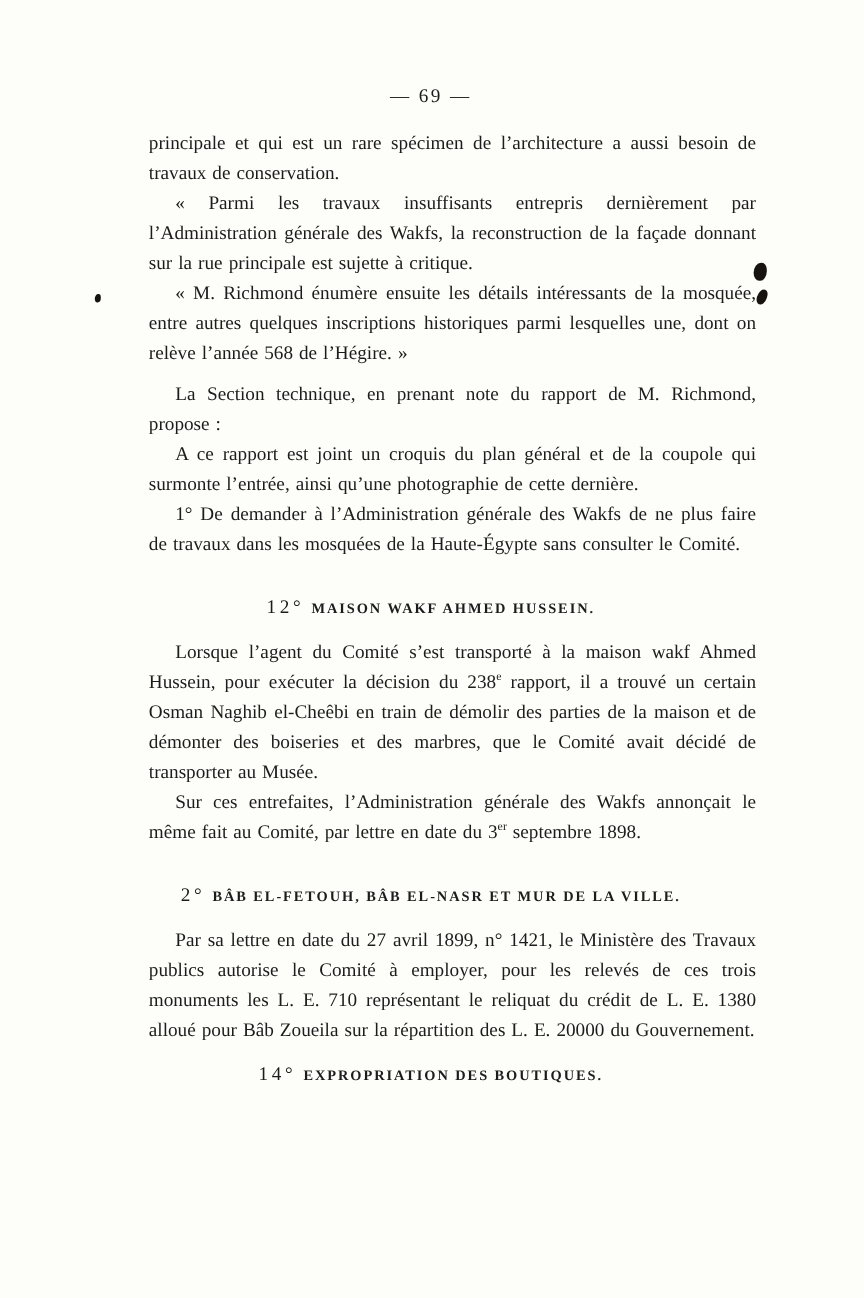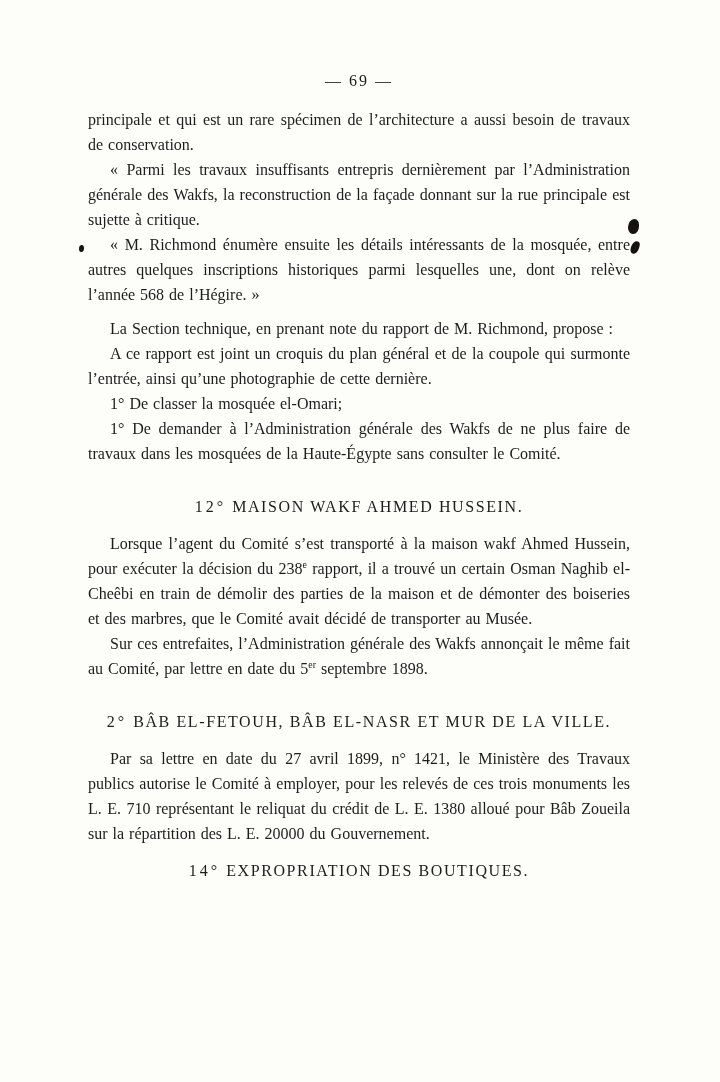--- a/index.html
+++ b/index.html
@@ -23,42 +23,43 @@
     font-size: 16px;
     letter-spacing: 2px;
     margin-bottom: 17px;
   }
   .para {
     font-size: 16px;
     line-height: 25px;
     text-align: justify;
     text-indent: 22px;
     word-spacing: 1px;
+    margin-left: 36px;
   }
   .para.no-indent { text-indent: 0; }
   .para.spaced-before { margin-top: 9px; }
   .para.continues { text-align-last: justify; }
   sup { font-size: 0.62em; line-height: 0; vertical-align: super; }
   .section-heading {
     text-align: center;
     font-weight: normal;
     margin: 25px 0 13px 0;
     white-space: nowrap;
   }
   .section-heading.tight { margin: 9px 0 11px 0; text-align: center; }
   .heading-num {
     font-size: 16px;
     letter-spacing: 3px;
     margin-right: 6px;
     margin-top: 24px;
   }
   .heading-title {
-    font-size: 16px;
+    font-size: 12px;
     letter-spacing: 1.6px;
-    font-weight: normal;
+    font-weight: bold;
   }
   
   .smudge {
     position: absolute;
     background: #17140f;
     border-radius: 60% 40% 55% 45%;
   }
   .smudge.s1 { left: 628px; top: 219px; width: 11px; height: 15px; }
   .smudge.s2 { left: 631px; top: 241px; width: 8px;  height: 13px; transform: rotate(18deg); }
   .smudge.s3 { left: 79px;  top: 245px; width: 5px;  height: 7px;  }
@@ -68,28 +69,27 @@
 
 <div class="page">
 
   <div class="page-number">— 69 —</div>
 
   <p class="para no-indent">principale et qui est un rare spécimen de l’architecture a aussi besoin de travaux de conservation.</p>
   <p class="para">« Parmi les travaux insuffisants entrepris dernièrement par l’Administration générale des Wakfs, la reconstruction de la façade donnant sur la rue principale est sujette à critique.</p>
   <p class="para">« M. Richmond énumère ensuite les détails intéressants de la mosquée, entre autres quelques inscriptions historiques parmi lesquelles une, dont on relève l’année 568 de l’Hégire. »</p>
   <p class="para spaced-before">La Section technique, en prenant note du rapport de M. Richmond, propose :</p>
   <p class="para">A ce rapport est joint un croquis du plan général et de la coupole qui surmonte l’entrée, ainsi qu’une photographie de cette dernière.</p>
-  <p class="para">1° De classer la mosquée el-Omari;</p>
   <p class="para">1° De demander à l’Administration générale des Wakfs de ne plus faire de travaux dans les mosquées de la Haute-Égypte sans consulter le Comité.</p>
 
   <h2 class="section-heading"><span class="heading-num">12°</span><span class="heading-title">MAISON WAKF AHMED HUSSEIN.</span></h2>
 
   <p class="para"><span>Lorsque l’agent du Comité s’est transporté à la maison wakf Ahmed Hussein, pour exécuter la décision du 238</span><sup>e</sup><span> rapport, il a trouvé un certain Osman Naghib el-Cheêbi en train de démolir des parties de la maison et de démonter des boiseries et des marbres, que le Comité avait décidé de transporter au Musée.</span></p>
 
-  <p class="para"><span>Sur ces entrefaites, l’Administration générale des Wakfs annonçait le même fait au Comité, par lettre en date du 5</span><sup>er</sup><span> septembre 1898.</span></p>
+  <p class="para"><span>Sur ces entrefaites, l’Administration générale des Wakfs annonçait le même fait au Comité, par lettre en date du 3</span><sup>er</sup><span> septembre 1898.</span></p>
 
 
   <h2 class="section-heading"><span class="heading-num">2°</span><span class="heading-title">BÂB EL-FETOUH, BÂB EL-NASR ET MUR DE LA VILLE.</span></h2>
 
   <p class="para">Par sa lettre en date du 27 avril 1899, n° 1421, le Ministère des Travaux publics autorise le Comité à employer, pour les relevés de ces trois monuments les L. E. 710 représentant le reliquat du crédit de L. E. 1380 alloué pour Bâb Zoueila sur la répartition des L. E. 20000 du Gouvernement.</p>
 
   <h2 class="section-heading tight"><span class="heading-num">14°</span><span class="heading-title">EXPROPRIATION DES BOUTIQUES.</span></h2>
 
 
   <span class="smudge s1"></span>

